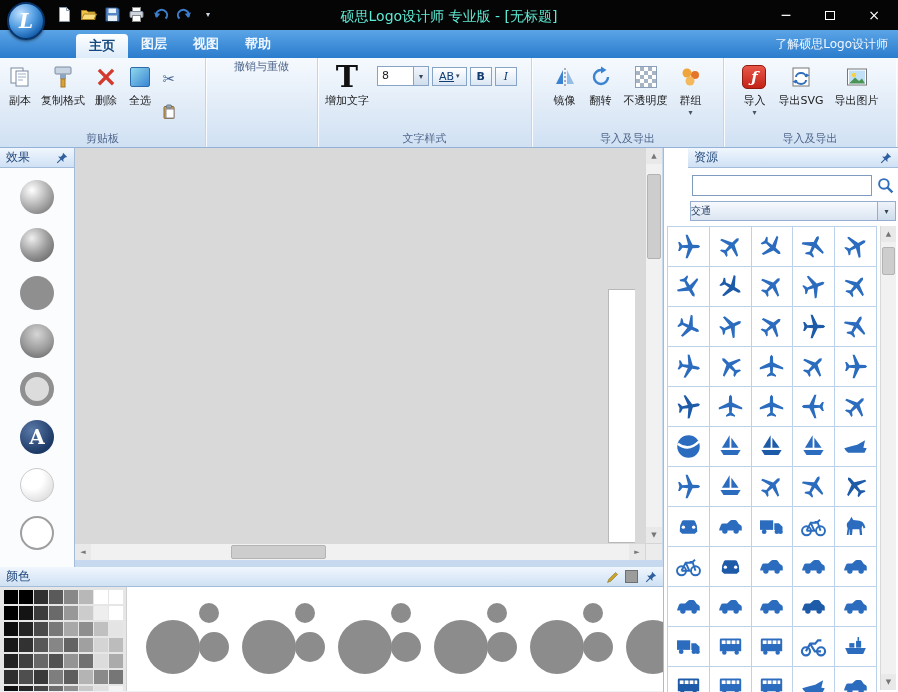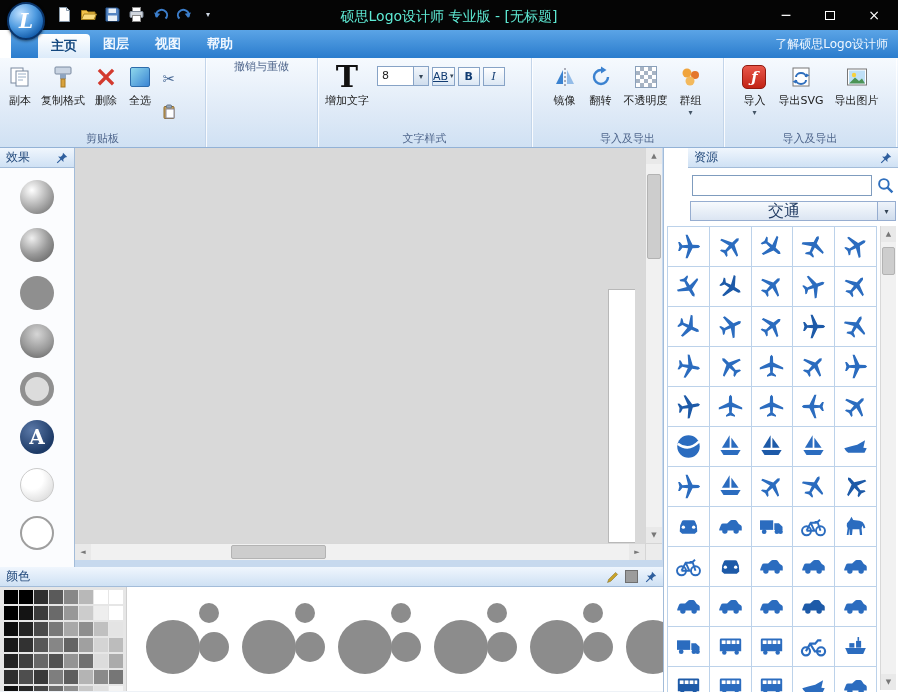--- a/index.html
+++ b/index.html
@@ -17,21 +17,21 @@
   .qat-btn{width:17px;height:17px;display:flex;}
   .qat-btn svg{width:100%;height:100%;}
   .toolbar-options{color:#cfd8e4;font-size:8px;margin-left:4px;}
   .toolbar-options::before{content:"▾";}
   .win-title{position:absolute;top:8px;left:50%;transform:translateX(-50%);color:#5eead4;font-size:14px;white-space:nowrap;}
   .win-controls{position:absolute;top:0;right:2px;display:flex;height:30px;}
   .wc{width:44px;display:flex;align-items:center;justify-content:center;color:#fff;font-size:14px;}
   .wc .box{width:10px;height:9px;border:1.5px solid #fff;display:block;}
 
   
-  .tabbar{position:absolute;top:30px;left:11px;right:0;height:28px;display:flex;padding-left:27px;
+  .tabbar{position:absolute;top:30px;left:0;right:0;height:28px;display:flex;padding-left:76px;
           background:linear-gradient(#5ba4e6,#2a7ccd);}
   .tab{padding:0 13px;display:flex;align-items:center;color:#f2f8ff;font-size:13px;font-weight:bold;}
   .tab.active{margin-top:4px;background:linear-gradient(#ffffff,#dcebfa);border-radius:4px 4px 0 0;
               color:#14487f;font-weight:bold;}
   .help-link{margin-left:auto;align-self:center;margin-right:10px;color:#f0f7ff;font-size:12px;}
 
   
   .ribbon{position:absolute;top:58px;left:0;right:0;height:90px;display:flex;
           background:linear-gradient(#f6fafe,#dfeaf7 60%,#d0e1f3);border-bottom:1px solid #93b2d6;}
   .rgroup{height:100%;display:flex;flex-direction:column;border-right:1px solid #c3d5ea;
@@ -59,21 +59,21 @@
   .icon-import{width:24px;height:24px;border-radius:5px;color:#fff;display:flex;align-items:center;justify-content:center;
                background:linear-gradient(#e8574a,#c22315);border:1px solid #8f1a10;}
   .icon-import::before{content:"ƒ";font:italic bold 15px "DejaVu Serif",serif;}
   .ts-right{display:flex;flex-direction:column;gap:6px;padding:5px 2px 0 4px;}
   .combo{display:flex;height:20px;border:1px solid #87a3c6;background:#fff;}
   .combo-text{flex:1;font-size:11px;padding:2px 4px;color:#222;white-space:nowrap;overflow:hidden;}
   .combo-btn{width:15px;background:linear-gradient(#f2f6fb,#cfdded);border-left:1px solid #87a3c6;
              display:flex;align-items:center;justify-content:center;font-size:8px;color:#345;}
   .combo-btn::before{content:"▾";}
   .ts-row2{display:flex;gap:3px;align-items:center;}
-  .sbtn{height:19px;min-width:22px;padding:0 0;border:1px solid #87a3c6;color:#123c72;font-size:11px;
+  .sbtn{height:19px;min-width:22px;padding:0 6px;border:1px solid #87a3c6;color:#123c72;font-size:11px;
         background:linear-gradient(#ffffff,#dbe7f4);display:flex;align-items:center;justify-content:center;}
   .sbtn.b-btn{font-weight:bold;}
   .sbtn.i-btn{font-style:italic;font-family:"DejaVu Serif",serif;}
   .sbtn .ul{text-decoration:underline;}
   .darr{font-size:7px;margin-left:2px;color:#345;}
   .darr::before{content:"▾";}
   .split-arrow{font-size:8px;color:#456;}
   .split-arrow::before{content:"▾";}
 
   
@@ -114,21 +114,21 @@
   .v-thumb{position:absolute;left:1px;right:1px;top:10px;height:85px;background:#cdcdcd;border:1px solid #b3b3b3;border-radius:2px;}
   .h-thumb{position:absolute;top:1px;bottom:1px;left:140px;width:95px;background:#cdcdcd;border:1px solid #b3b3b3;border-radius:2px;}
 
   .resources{position:absolute;right:0;top:0;width:235px;bottom:0;background:#fff;border-left:1px solid #a3bcd9;padding-left:24px;}
   .res-search{display:flex;align-items:center;gap:5px;padding:7px 4px 5px;}
   .res-input{flex:1;height:21px;border:1px solid #7f9cbe;font-size:12px;padding:0 3px;outline:none;}
   .res-mag{width:17px;height:17px;color:#2f6fbd;display:flex;}
   .res-mag svg{width:17px;height:17px;}
   .res-cat{margin:0 2px;height:20px;border:1px solid #96add0;display:flex;
            background:linear-gradient(#f7fafd,#dbe5f2);}
-  .res-cat-label{flex:1;text-align:center;font-size:16px;color:#223c63;line-height:18px;}
+  .res-cat-label{flex:1;font-size:10px;color:#223c63;line-height:18px;}
   .res-cat-btn{width:18px;border-left:1px solid #96add0;background:linear-gradient(#eef3fa,#cfdcec);
                display:flex;align-items:center;justify-content:center;font-size:8px;color:#345;}
   .res-cat-btn::before{content:"▾";}
   .res-grid{position:absolute;left:3px;right:21px;top:78px;bottom:0;background:#bcd2ea;overflow:hidden;
             display:grid;grid-template-columns:repeat(5,1fr);grid-auto-rows:39px;gap:1px;padding:1px;}
   .res-cell{background:#fff;display:flex;align-items:center;justify-content:center;}
   .res-cell svg{width:27px;height:27px;color:#2b6cbf;}
   .res-cell:nth-child(7n) svg{color:#1d5aa8;}
   .res-vscroll{position:absolute;right:2px;top:78px;bottom:2px;width:16px;}
   .res-vscroll .v-thumb{top:5px;height:28px;}

